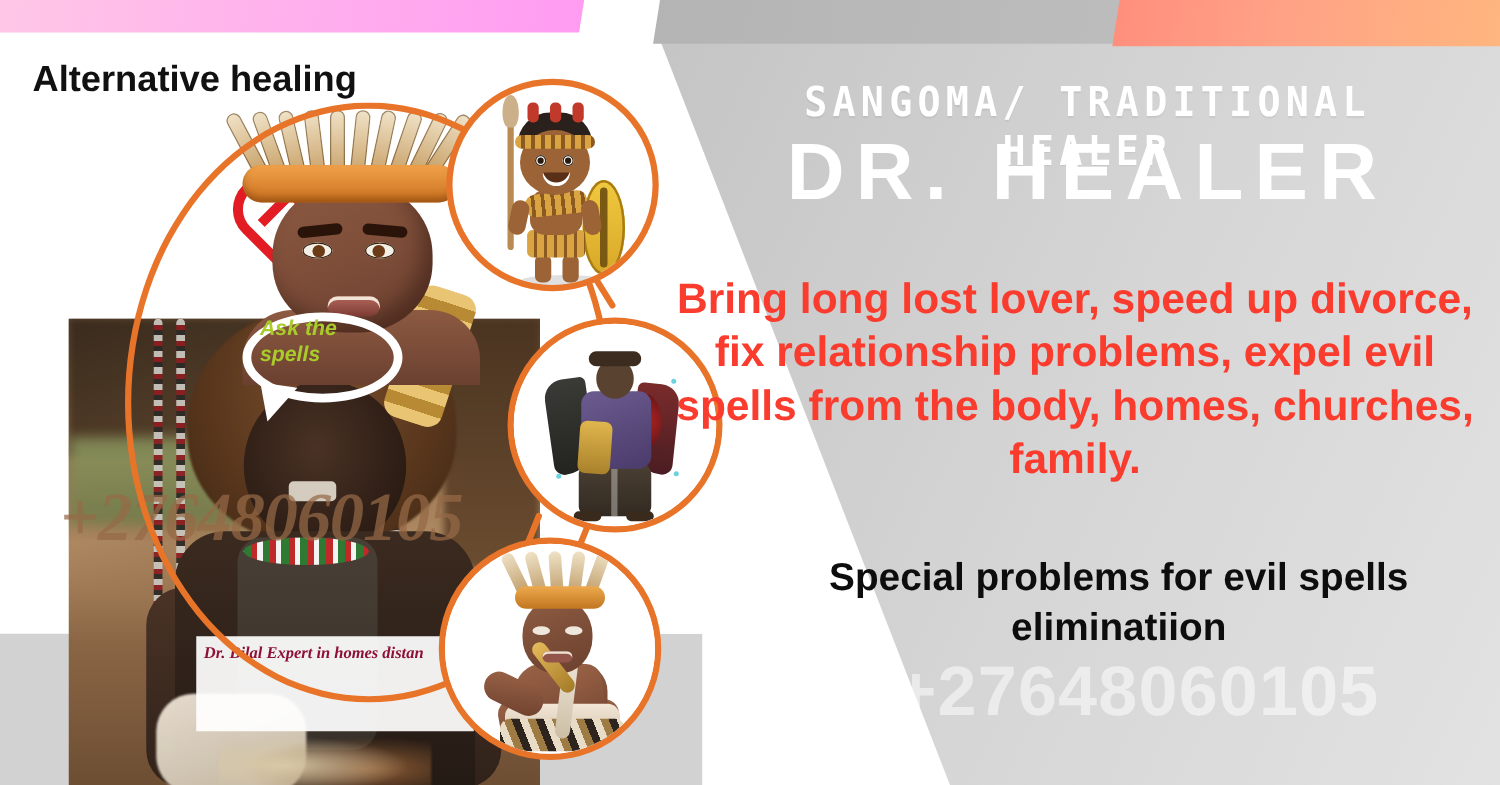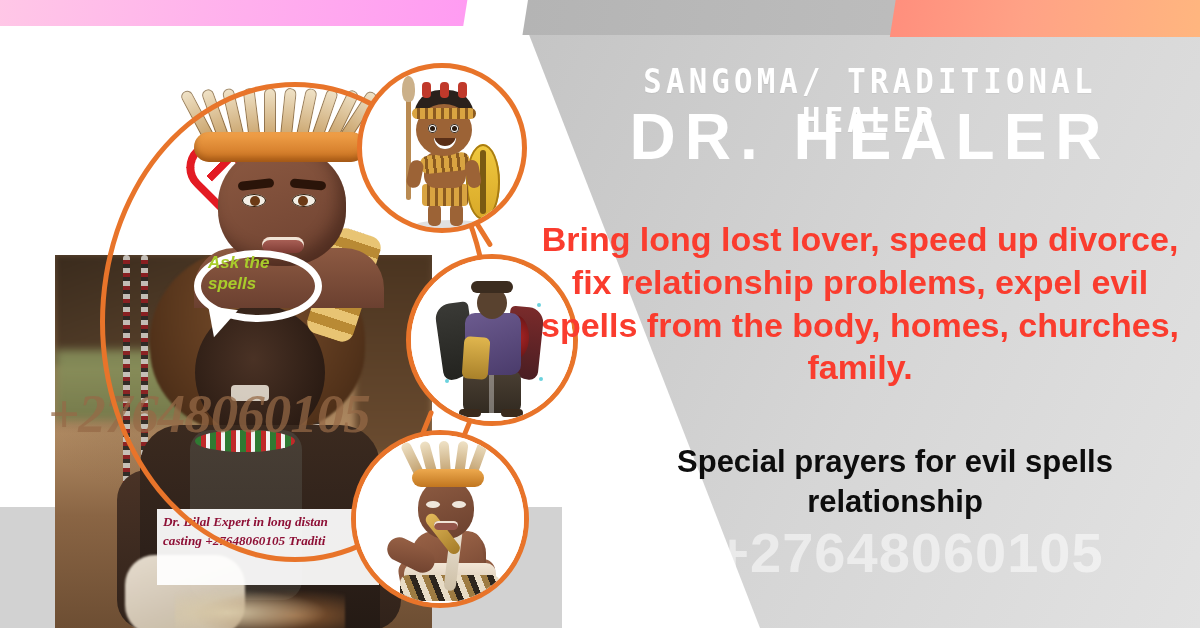--- a/index.html
+++ b/index.html
@@ -343,20 +343,21 @@
 <div class="stage">
 
   <div class="panel-gray"></div>
   <div class="panel-gray-bl"></div>
   <div class="panel-gray-mid"></div>
 
   <div class="band-pink"></div>
   <div class="band-gray-top"></div>
   <div class="band-orange"></div>
 
+  <div class="left-title">Alternative healing</div>
 
   <div class="photo">
     <div class="bg-hut"></div>
     <div class="bg-green"></div>
     <div class="bg-doorR"></div>
     <div class="bg-ground"></div>
     <div class="strand s1"></div>
     <div class="strand s2"></div>
     <div class="strand s3"></div>
     <div class="strand s4"></div>
@@ -370,22 +371,21 @@
     <div class="ph-neck-green"></div>
     <div class="ph-cloth"></div>
     <div class="ph-pots"></div>
   </div>
 
   <div class="heart"></div>
 
   <div class="wm-photo">+27648060105</div>
 
   <div class="caption-box">
-    <p>Dr. Bilal Expert in long distan</p>
-    <p>casting +27648060105 Traditi</p>
+    <p>Dr. Bilal Expert in homes distan</p>
   </div>
 
   <div class="illus-head">
     <div class="ih-feathers">
       <i style="left:0px;transform:rotate(-28deg);"></i>
       <i style="left:18px;transform:rotate(-20deg);"></i>
       <i style="left:36px;transform:rotate(-13deg);"></i>
       <i style="left:54px;transform:rotate(-7deg);"></i>
       <i style="left:72px;transform:rotate(0deg);"></i>
       <i style="left:90px;transform:rotate(6deg);"></i>
@@ -488,16 +488,16 @@
       <div class="sash"></div>
       <div class="eye l"></div>
       <div class="eye r"></div>
       <div class="mouth"></div>
     </div>
   </div>
 
   <div class="kicker">SANGOMA/ TRADITIONAL HEALER</div>
   <div class="title">DR. HEALER</div>
   <div class="redcopy">Bring long lost lover, speed up divorce, fix relationship problems, expel evil spells from the body, homes, churches, family.</div>
-  <div class="blackcopy">Special prayers for  evil spells relationship</div>
+  <div class="blackcopy">Special problems for  evil spells eliminatiion</div>
   <div class="wm-right">+27648060105</div>
 
 </div>
 
 </body></html>

